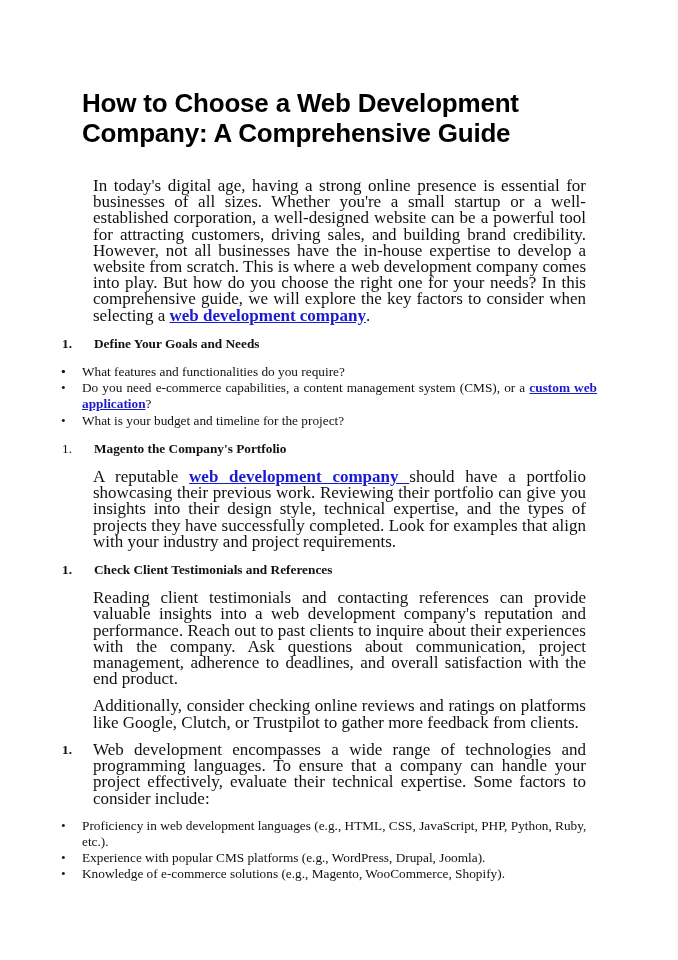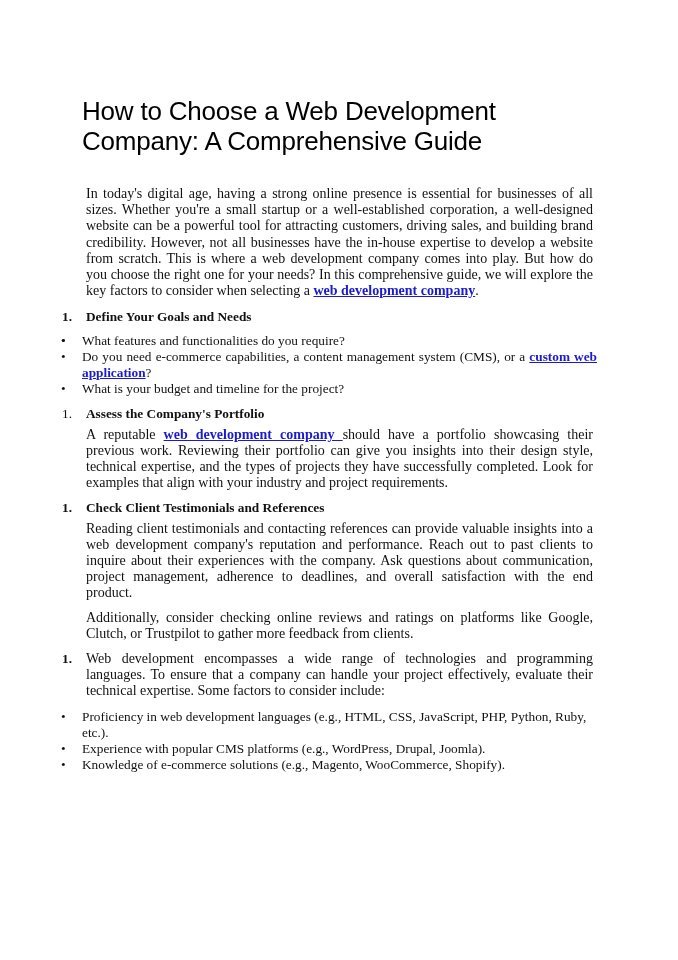--- a/index.html
+++ b/index.html
@@ -1,30 +1,30 @@
 <!DOCTYPE html>
 <html><head>
 <meta charset="utf-8">
 <style>
   html, body { margin: 0; padding: 0; background: #ffffff; }
   body { width: 678px; height: 960px; position: relative; overflow: hidden; }
   .page { position: absolute; left: 82px; top: 84px; width: 515px; color: #111; }
   h1 {
-    font-family: "Liberation Sans", sans-serif; font-weight: normal;
-    font-size: 26px; line-height: 30px; margin: 12px 0 30px 0; letter-spacing: -0.2px; color: #000;
+    font-family: "Liberation Sans", sans-serif; font-weight: bold;
+    font-size: 26px; line-height: 30px; margin: 4px 0 30px 0; letter-spacing: -0.2px; color: #000;
   }
   .body-text {
-    font-family: "Liberation Serif", serif; font-size: 14px; line-height: 16.2px;
-    text-align: justify; margin: 4px;
+    font-family: "Liberation Serif", serif; font-size: 17px; line-height: 16.2px;
+    text-align: justify; margin: 11px;
   }
   a.link { color: #1a1ad0; font-weight: bold; text-decoration: underline; }
   .section { position: relative; margin-top: 9px; }
   .num { position: absolute; left: -20px; top: 0; font-family: "Liberation Serif", serif; font-size: 13.3px; line-height: 16.2px; }
   .num.bold { font-weight: bold; }
-  .sec-title { font-family: "Liberation Serif", serif; font-weight: bold; font-size: 13.3px; line-height: 16.2px; margin: 4px; }
+  .sec-title { font-family: "Liberation Serif", serif; font-weight: bold; font-size: 13.3px; line-height: 16.2px; margin: 12px; }
   ul.bullets { list-style: none; margin: 7px 0 0 0; padding: 0; }
   ul.bullets li { position: relative; font-family: "Liberation Serif", serif; font-size: 13.3px; line-height: 16.2px; text-align: left; }
   ul.bullets li .dot { position: absolute; left: -21px; top: 0; }
   .para-gap { margin-top: 8px; }
 </style>
 </head>
 <body>
 
 <div class="page">
   <h1>How to Choose a Web Development Company: A Comprehensive Guide</h1>
@@ -37,21 +37,21 @@
     <ul class="bullets">
       <li><span class="dot">•</span></li>
       <li><span class="dot">•</span><span>What features and functionalities do you require?</span></li>
       <li style="text-align:justify;"><span class="dot">•</span><span>Do you need e-commerce capabilities, a content management system (CMS), or a </span><a class="link" href="#">custom web application</a><span>?</span></li>
       <li><span class="dot">•</span><span>What is your budget and timeline for the project?</span></li>
     </ul>
   </div>
 
   <div class="section" style="margin-top:9px;">
     <span class="num">1.</span>
-    <p class="sec-title">Assess the Company's Portfolio</p>
+    <p class="sec-title">Magento the Company's Portfolio</p>
     <p class="body-text"><span>A reputable </span><a class="link" href="#">web development company </a><span>should have a portfolio showcasing their previous work. Reviewing their portfolio can give you insights into their design style, technical expertise, and the types of projects they have successfully completed. Look for examples that align with your industry and project requirements.</span></p>
   </div>
 
   <div class="section" style="margin-top:9px;">
     <span class="num bold">1.</span>
     <p class="sec-title">Check Client Testimonials and References</p>
     <p class="body-text">Reading client testimonials and contacting references can provide valuable insights into a web development company's reputation and performance. Reach out to past clients to inquire about their experiences with the company. Ask questions about communication, project management, adherence to deadlines, and overall satisfaction with the end product.</p>
     <p class="body-text para-gap">Additionally,  consider checking online reviews and ratings on platforms like Google, Clutch, or Trustpilot to gather more feedback from clients.</p>
   </div>
 

